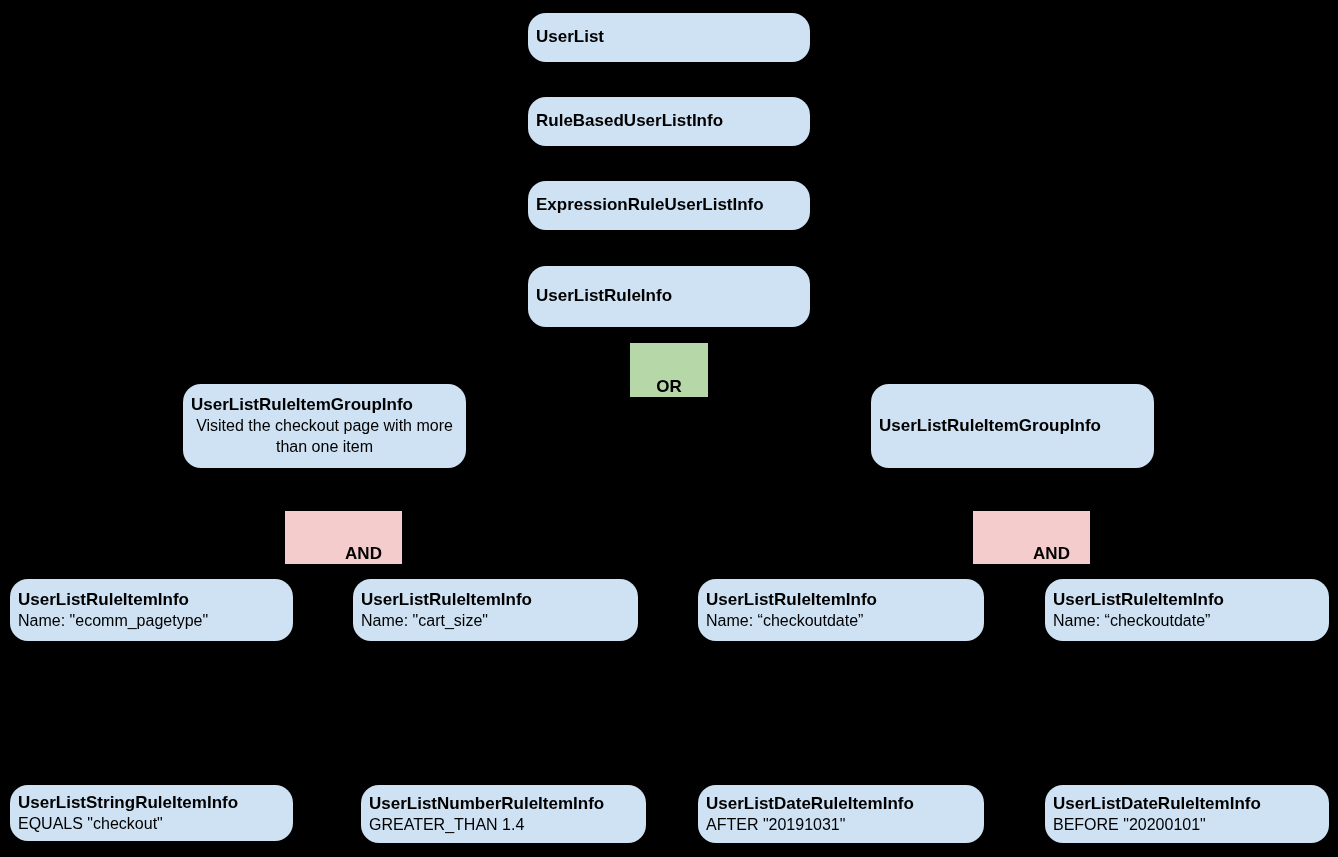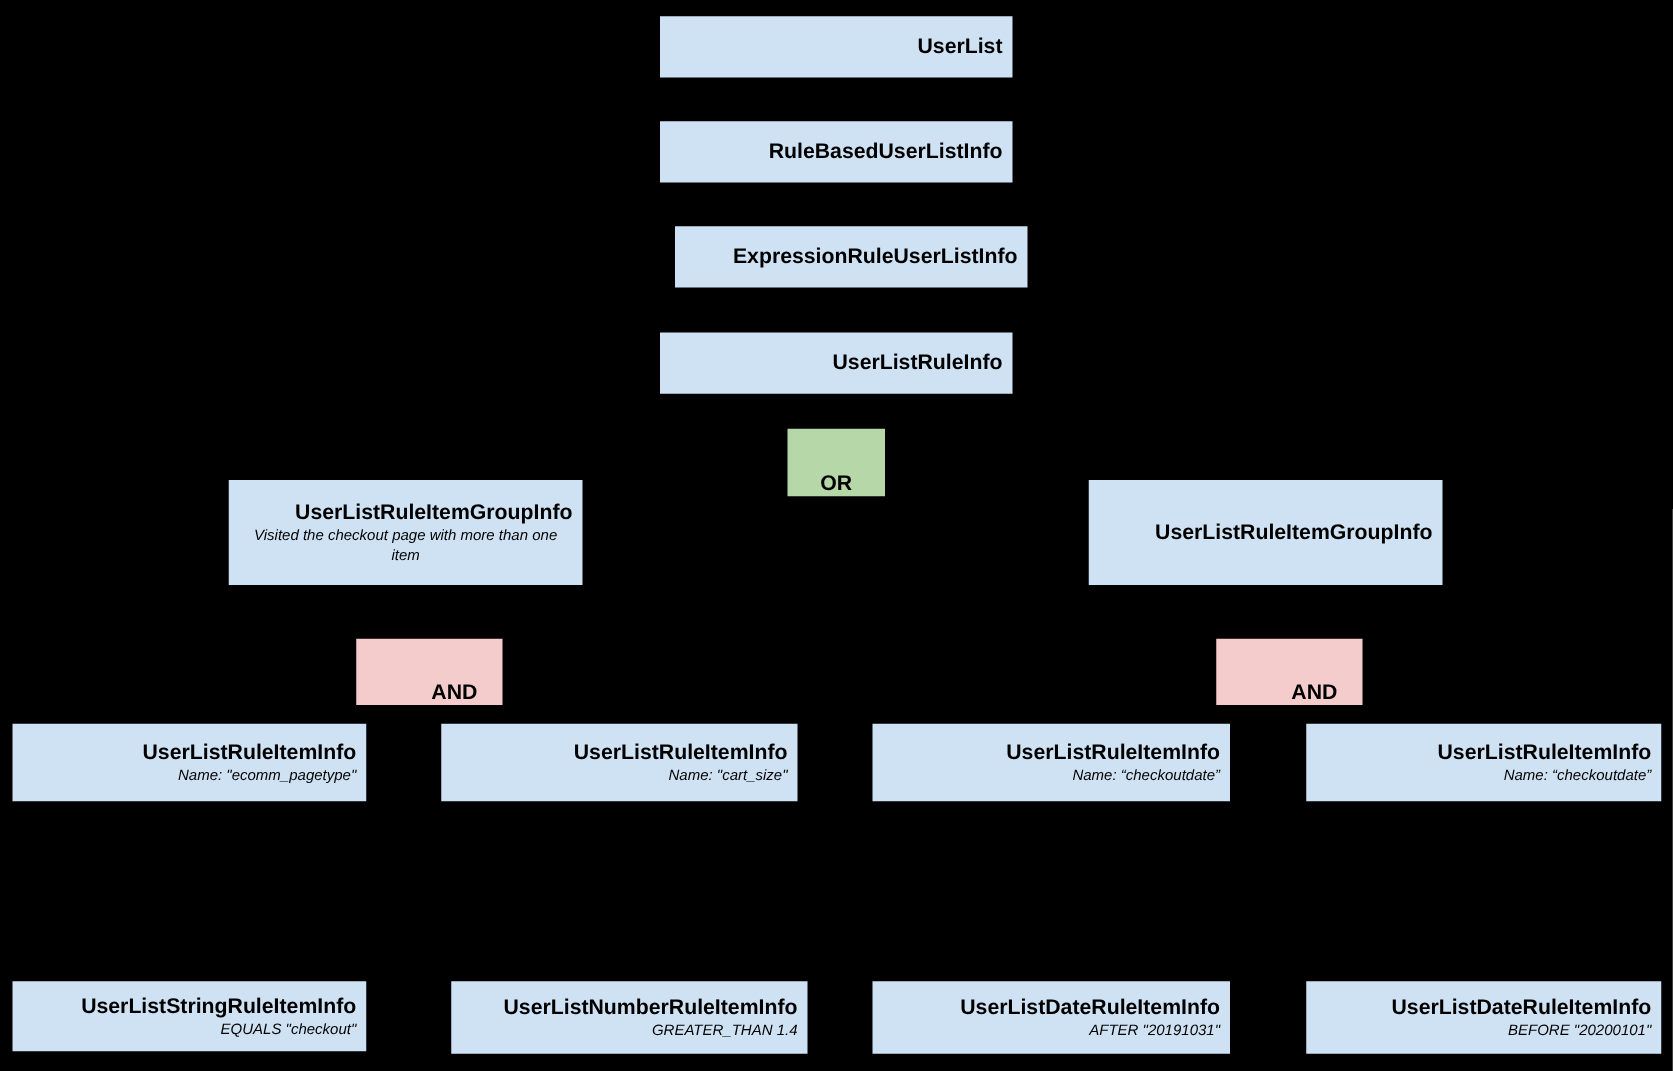--- a/index.html
+++ b/index.html
@@ -7,39 +7,38 @@
     position: relative;
     width: 1338px;
     height: 857px;
     background: #000000;
     overflow: hidden;
     font-family: "Liberation Sans", sans-serif;
   }
   .node {
     position: absolute;
     background: #cfe2f3;
-    border-radius: 0;
+    border-radius: 18px;
     display: flex;
     flex-direction: column;
     justify-content: center;
-    align-items: flex-end;
+    align-items: flex-start;
     text-align: center;
     color: #000000;
     padding: 2px 8px;
     box-sizing: border-box;
     line-height: 1.3;
   }
   .node .title {
     font-weight: bold;
     font-size: 17px;
     white-space: nowrap;
   }
   .node .subtitle {
-    font-style: italic;
-    font-size: 12px;
+    font-size: 16px;
   }
   .op {
     position: absolute;
     display: flex;
     justify-content: center;
     align-items: flex-end;
     font-weight: bold;
     font-size: 17px;
     color: #000000;
   }
@@ -58,24 +57,24 @@
 <body>
 
 <div class="canvas">
 
   <div class="node" style="left:528px; top:13px;  width:282px; height:49px;">
     <span class="title">UserList</span>
   </div>
   <div class="node" style="left:528px; top:97px;  width:282px; height:49px;">
     <span class="title">RuleBasedUserListInfo</span>
   </div>
-  <div class="node" style="left:540px; top:181px; width:282px; height:49px;">
+  <div class="node" style="left:528px; top:181px; width:282px; height:49px;">
     <span class="title">ExpressionRuleUserListInfo</span>
   </div>
-  <div class="node" style="left:528px; top:266px; width:282px; height:49px;">
+  <div class="node" style="left:528px; top:266px; width:282px; height:61px;">
     <span class="title">UserListRuleInfo</span>
   </div>
 
   <div class="op op-or" style="left:630px; top:343px; width:78px; height:54px;">
     <span>OR</span>
   </div>
 
   <div class="arrowhead" style="left:326px; top:377px; transform:rotate(35deg);"></div>
   <div class="arrowhead" style="left:982px; top:377px; transform:rotate(-35deg);"></div>
 

